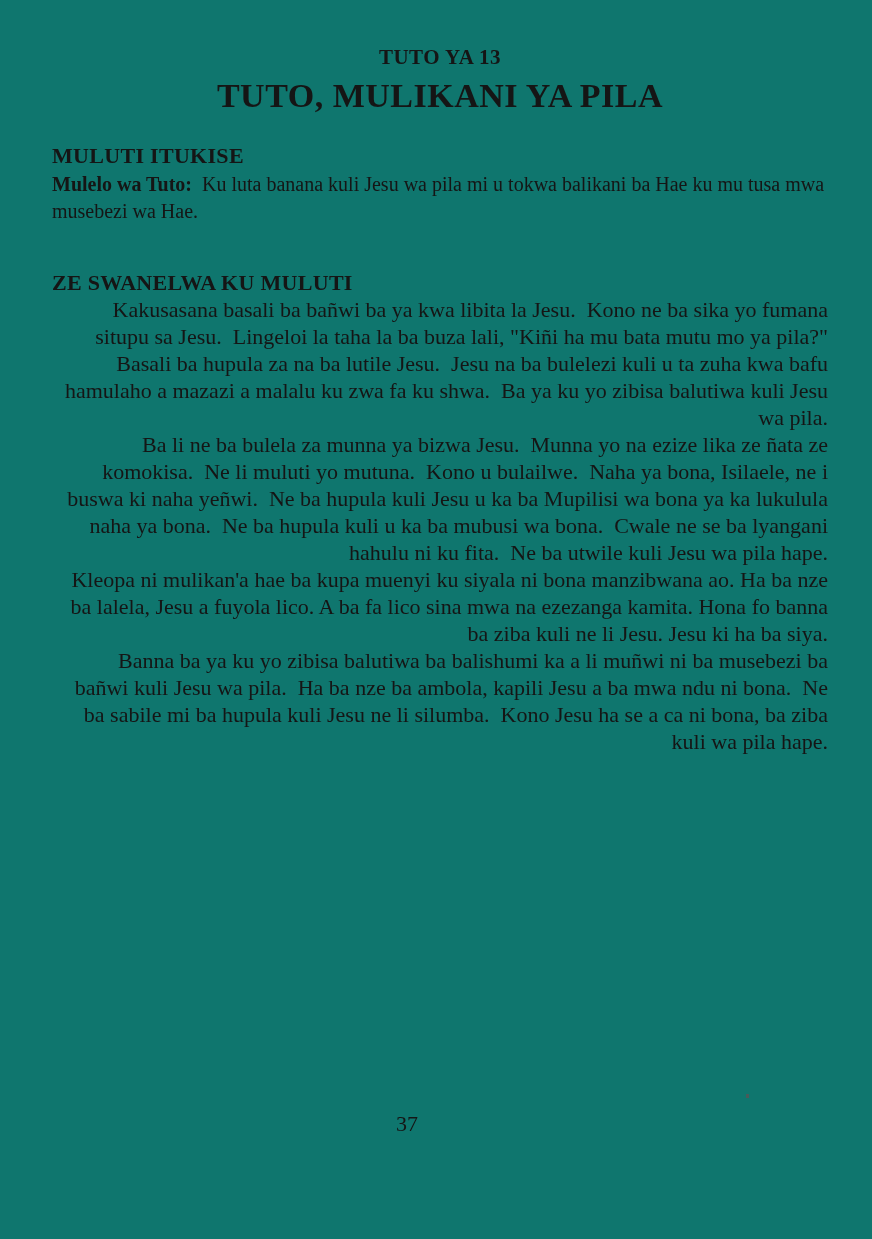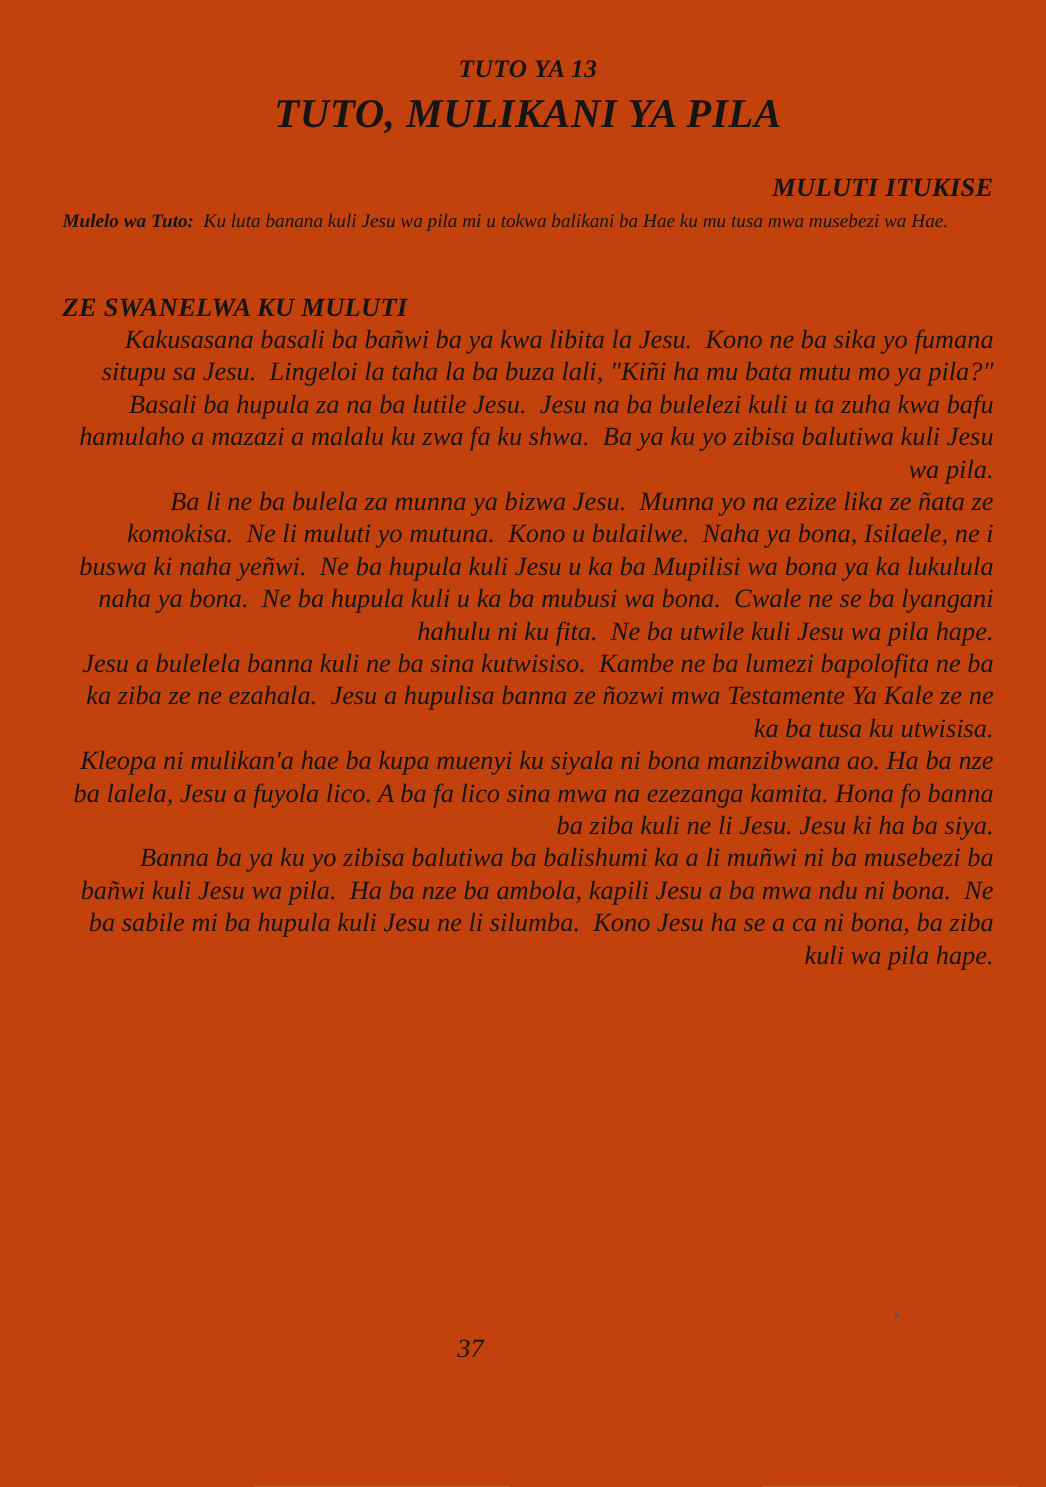--- a/index.html
+++ b/index.html
@@ -6,23 +6,22 @@
   body {
     width: 872px; height: 1239px;
     background: #ffffff;
     font-family: "Liberation Serif", "DejaVu Serif", serif;
     color: #151515;
     -webkit-font-smoothing: antialiased;
   }
   .page {
     position: relative;
     width: 872px; height: 1239px;
-    background: #c2410c;
+    background: #0f766e;
     overflow: hidden;
-    font-style: italic;
   }
   .content {
     position: absolute;
     left: 52px; top: 44px;
     width: 776px;
   }
   .lesson-number {
     text-align: center;
     font-weight: 700;
     font-size: 21px;
@@ -38,29 +37,29 @@
     margin-top: 6px;
   }
   .scripture-line {
     margin-top: 26px;
     font-size: 22px;
     line-height: 27px;
     white-space: pre-wrap;
   }
   .section-heading-center {
     margin-top: 26px;
-    text-align: right;
+    text-align: left;
     font-weight: 700;
     font-size: 22px;
     line-height: 27px;
     letter-spacing: 0.3px;
   }
   .lead-para {
     margin: 2px 0 0 0;
-    font-size: 16px;
+    font-size: 20px;
     line-height: 27px;
     white-space: pre-wrap;
   }
   .lead-label { font-weight: 700; }
   .section-heading-left {
     margin-top: 44px;
     font-weight: 700;
     font-size: 22px;
     line-height: 27px;
     letter-spacing: 0.3px;
@@ -68,21 +67,21 @@
   .body-para {
     margin: 0;
     font-size: 22px;
     line-height: 27px;
     text-indent: 12px;
     white-space: pre-wrap;
     text-align: right;
   }
   .page-number {
     position: absolute;
-    left: 352px; top: 1110px;
+    left: 367px; top: 1110px;
     width: 80px;
     text-align: center;
     font-size: 22px;
     line-height: 27px;
   }
   .scan-speck {
     position: absolute;
     left: 746px; top: 1094px;
     width: 3px; height: 4px;
     background: #555;
@@ -101,21 +100,20 @@
 
 
     <div class="section-heading-center">MULUTI ITUKISE</div>
 
     <p class="lead-para"><span class="lead-label">Mulelo wa Tuto:</span><span>  Ku luta banana kuli Jesu wa pila mi u tokwa balikani ba Hae ku mu tusa mwa musebezi wa Hae.</span></p>
 
     <div class="section-heading-left">ZE SWANELWA KU MULUTI</div>
 
     <p class="body-para">Kakusasana basali ba bañwi ba ya kwa libita la Jesu.  Kono ne ba sika yo fumana situpu sa Jesu.  Lingeloi la taha la ba buza lali, "Kiñi ha mu bata mutu mo ya pila?"  Basali ba hupula za na ba lutile Jesu.  Jesu na ba bulelezi kuli u ta zuha kwa bafu hamulaho a mazazi a malalu ku zwa fa ku shwa.  Ba ya ku yo zibisa balutiwa kuli Jesu wa pila.</p>
     <p class="body-para">Ba li ne ba bulela za munna ya bizwa Jesu.  Munna yo na ezize lika ze ñata ze komokisa.  Ne li muluti yo mutuna.  Kono u bulailwe.  Naha ya bona, Isilaele, ne i buswa ki naha yeñwi.  Ne ba hupula kuli Jesu u ka ba Mupilisi wa bona ya ka lukulula naha ya bona.  Ne ba hupula kuli u ka ba mubusi wa bona.  Cwale ne se ba lyangani hahulu ni ku fita.  Ne ba utwile kuli Jesu wa pila hape.</p>
-    <p class="body-para">Jesu a bulelela banna kuli ne ba sina kutwisiso.  Kambe ne ba lumezi bapolofita ne ba ka ziba ze ne ezahala.  Jesu a hupulisa banna ze ñozwi mwa Testamente Ya Kale ze ne ka ba tusa ku utwisisa.</p>
     <p class="body-para">Kleopa ni mulikan'a hae ba kupa muenyi ku siyala ni bona manzibwana ao. Ha ba nze ba lalela, Jesu a fuyola lico. A ba fa lico sina mwa na ezezanga kamita. Hona fo banna ba ziba kuli ne li Jesu. Jesu ki ha ba siya.</p>
     <p class="body-para">Banna ba ya ku yo zibisa balutiwa ba balishumi ka a li muñwi ni ba musebezi ba bañwi kuli Jesu wa pila.  Ha ba nze ba ambola, kapili Jesu a ba mwa ndu ni bona.  Ne ba sabile mi ba hupula kuli Jesu ne li silumba.  Kono Jesu ha se a ca ni bona, ba ziba kuli wa pila hape.</p>
 
   </div>
 
   <div class="page-number">37</div>
 
   <div class="scan-speck"></div>
 </div>
 

